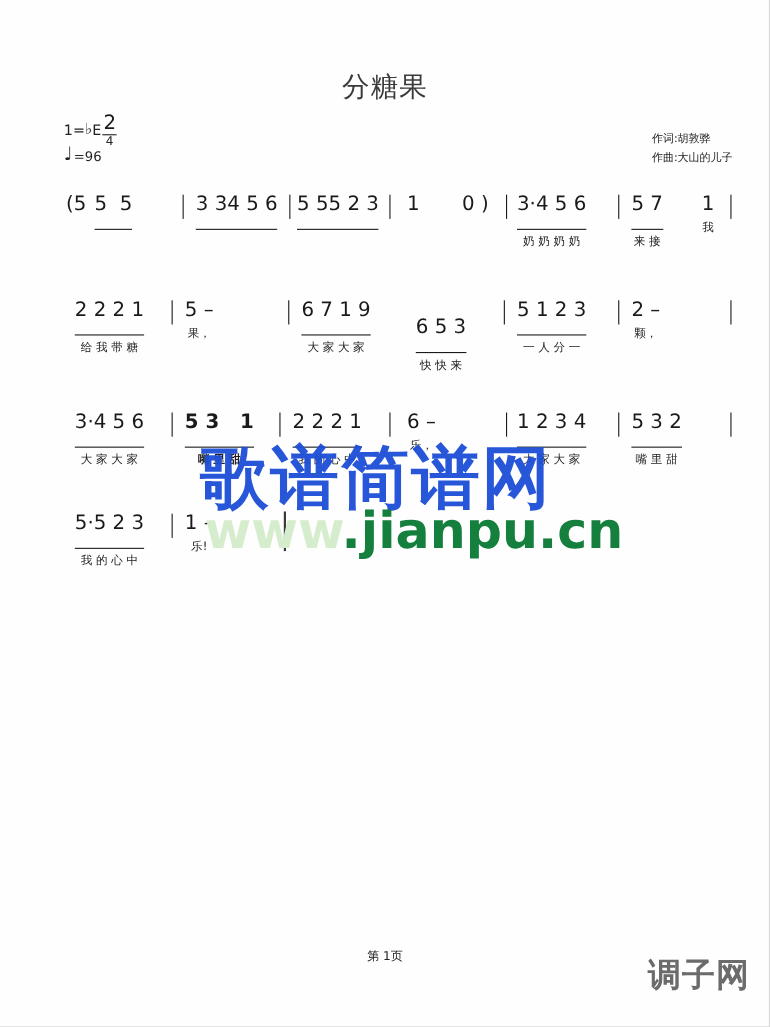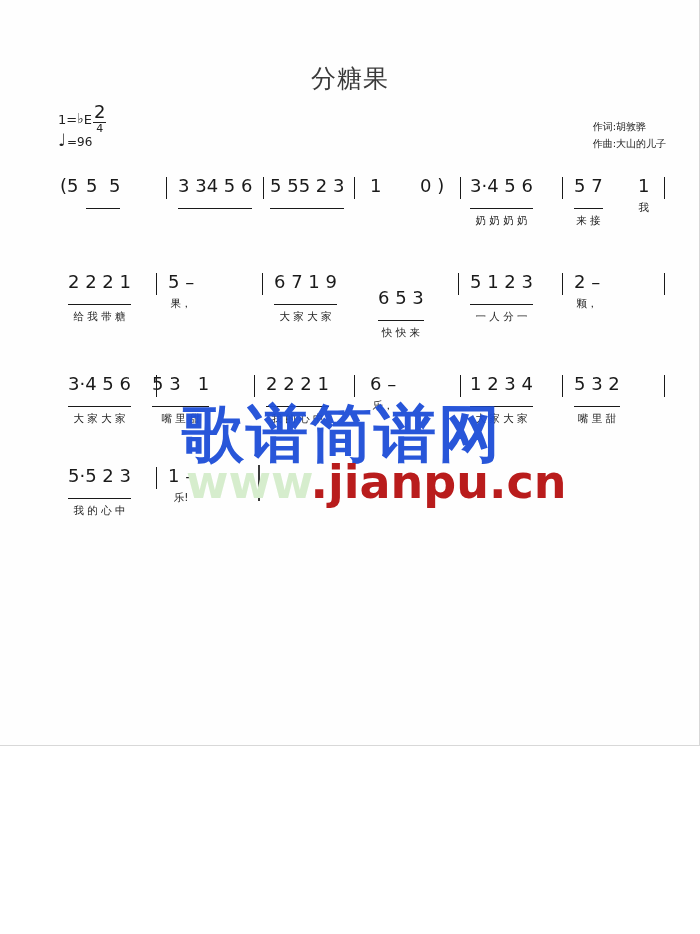--- a/index.html
+++ b/index.html
@@ -11,21 +11,21 @@
     height: 934px;
     background: #ffffff;
     font-family: "Liberation Serif", serif;
     position: relative;
     overflow: hidden;
   }
   .page {
     position: absolute;
     left: 0; top: 0;
     width: 700px;
-    height: 746px;
+    height: 934px;
     background: #fefefe;
     overflow: hidden;
   }
   
   .page-edge-right {
     position: absolute;
     right: 0; top: 0;
     width: 1px; height: 934px;
     background: #d8d8d8;
   }
@@ -174,21 +174,21 @@
     position: absolute;
     left: 186px;
     top: 455px;
     font-size: 46px;
     color: #d6edcd;
     font-family: "DejaVu Sans", sans-serif;
     font-weight: bold;
     letter-spacing: 0px;
     pointer-events: none;
   }
-  .wm-url .dim { color: #b91c1c; text-align: right; }
+  .wm-url .dim { color: #15803d; text-align: right; }
 
   .footer-page {
     position: absolute;
     width: 700px;
     top: 862px;
     text-align: center;
     font-size: 11px;
     color: #222;
     font-family: "DejaVu Sans", sans-serif;
   }
@@ -409,21 +409,21 @@
         <div style="text-align:center;">
           <div class="cell under1">
             <div class="num">3·4 5 6</div>
           </div>
           <div class="lyr">大 家 大 家</div>
         </div>
       </div>
 
       <div class="bar" style="left:98px;"></div>
 
-      <div class="measure" style="left:94px; top:0;">
+      <div class="measure" style="left:110px; top:0;font-weight:bold;">
         <div style="text-align:center;">
           <div class="cell under1">
             <div class="num">5 3   1</div>
           </div>
           <div class="lyr">嘴 里 甜</div>
         </div>
       </div>
 
       <div class="bar" style="left:196px;"></div>
 

